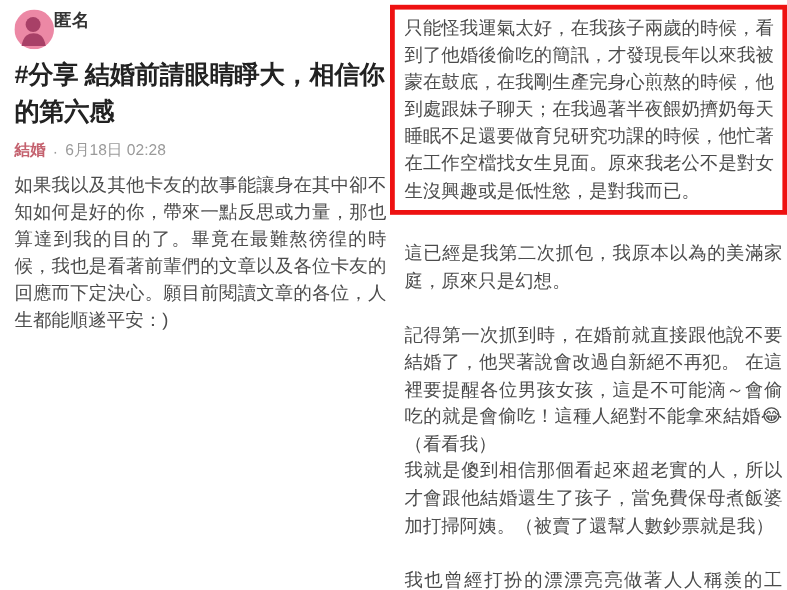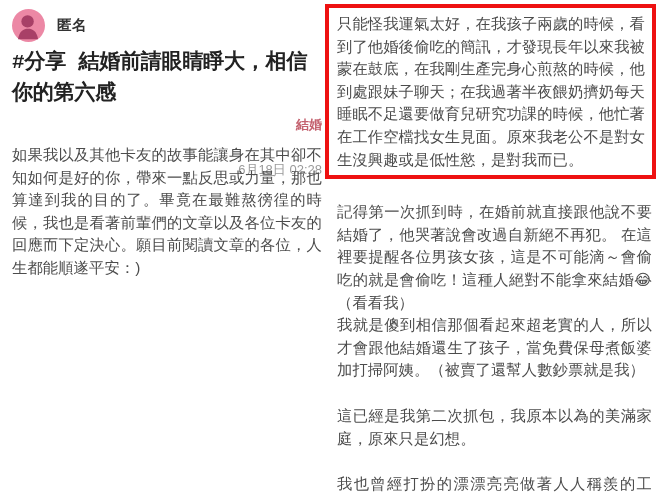--- a/index.html
+++ b/index.html
@@ -18,34 +18,33 @@
     color:var(--body-text);
     position:relative;
   }
   .col-left{
     position:absolute;left:12px;top:8px;width:310px;
   }
   .col-right{
     position:absolute;left:325px;top:4px;width:331px;
   }
   .author-row{
-    display:flex;align-items:center;gap:12px;height:34px;margin-bottom:5px;
+    display:flex;gap:0;height:34px;margin-bottom:5px;
   }
   .avatar{width:33px;height:33px;display:inline-block;}
   .author-name{
     font-size:14.5px;font-weight:700;color:#333333;letter-spacing:.5px;
   }
   .post-title{
     font-size:21px;font-weight:700;line-height:31px;color:var(--title-text);
-    letter-spacing:-0.2px;margin-bottom:7px;font-family:Liberation Mono, monospace;
+    letter-spacing:-0.2px;margin-bottom:7px;
   }
   .meta{
     font-size:13px;height:18px;display:flex;align-items:flex-end;gap:6px;
     margin-bottom:10px;
-    flex-direction:column;
   }
   .meta .topic{color:var(--topic);font-weight:700;cursor:pointer;}
   .meta .dot,.meta .time{color:var(--muted-text);}
   .body-text p{
     font-size:15.3px;line-height:22.6px;margin-bottom:23px;
     text-align:justify;letter-spacing:0.1px;
   }
   .highlight-box{
     border:4px solid var(--highlight-border);
     padding:5px 7px 4px 8px;
@@ -80,17 +79,17 @@
   <div class="body-text">
     <p>如果我以及其他卡友的故事能讓身在其中卻不知如何是好的你，帶來一點反思或力量，那也算達到我的目的了。畢竟在最難熬徬徨的時候，我也是看著前輩們的文章以及各位卡友的回應而下定決心。願目前閱讀文章的各位，人生都能順遂平安：)</p>
   </div>
 
 </div>
 
 <div class="col-right body-text">
   <div class="highlight-box">
     <p>只能怪我運氣太好，在我孩子兩歲的時候，看到了他婚後偷吃的簡訊，才發現長年以來我被蒙在鼓底，在我剛生產完身心煎熬的時候，他到處跟妹子聊天；在我過著半夜餵奶擠奶每天睡眠不足還要做育兒研究功課的時候，他忙著在工作空檔找女生見面。原來我老公不是對女生沒興趣或是低性慾，是對我而已。</p>
   </div>
+  <p class="cont-para">這已經是我第二次抓包，我原本以為的美滿家庭，原來只是幻想。</p>
   <p class="cont-para">記得第一次抓到時，在婚前就直接跟他說不要結婚了，他哭著說會改過自新絕不再犯。 在這裡要提醒各位男孩女孩，這是不可能滴～會偷吃的就是會偷吃！這種人絕對不能拿來結婚😂（看看我）
 我就是傻到相信那個看起來超老實的人，所以才會跟他結婚還生了孩子，當免費保母煮飯婆加打掃阿姨。（被賣了還幫人數鈔票就是我）</p>
-  <p class="cont-para">這已經是我第二次抓包，我原本以為的美滿家庭，原來只是幻想。</p>
   <p class="cont-para">我也曾經打扮的漂漂亮亮做著人人稱羨的工作，也曾經是爸媽的寶。為了能夠好好的照顧孩子，我辭掉了喜歡的工作並好好在家照顧他們全家（對，包含他爸</p>
 </div>
 
 </body></html>

